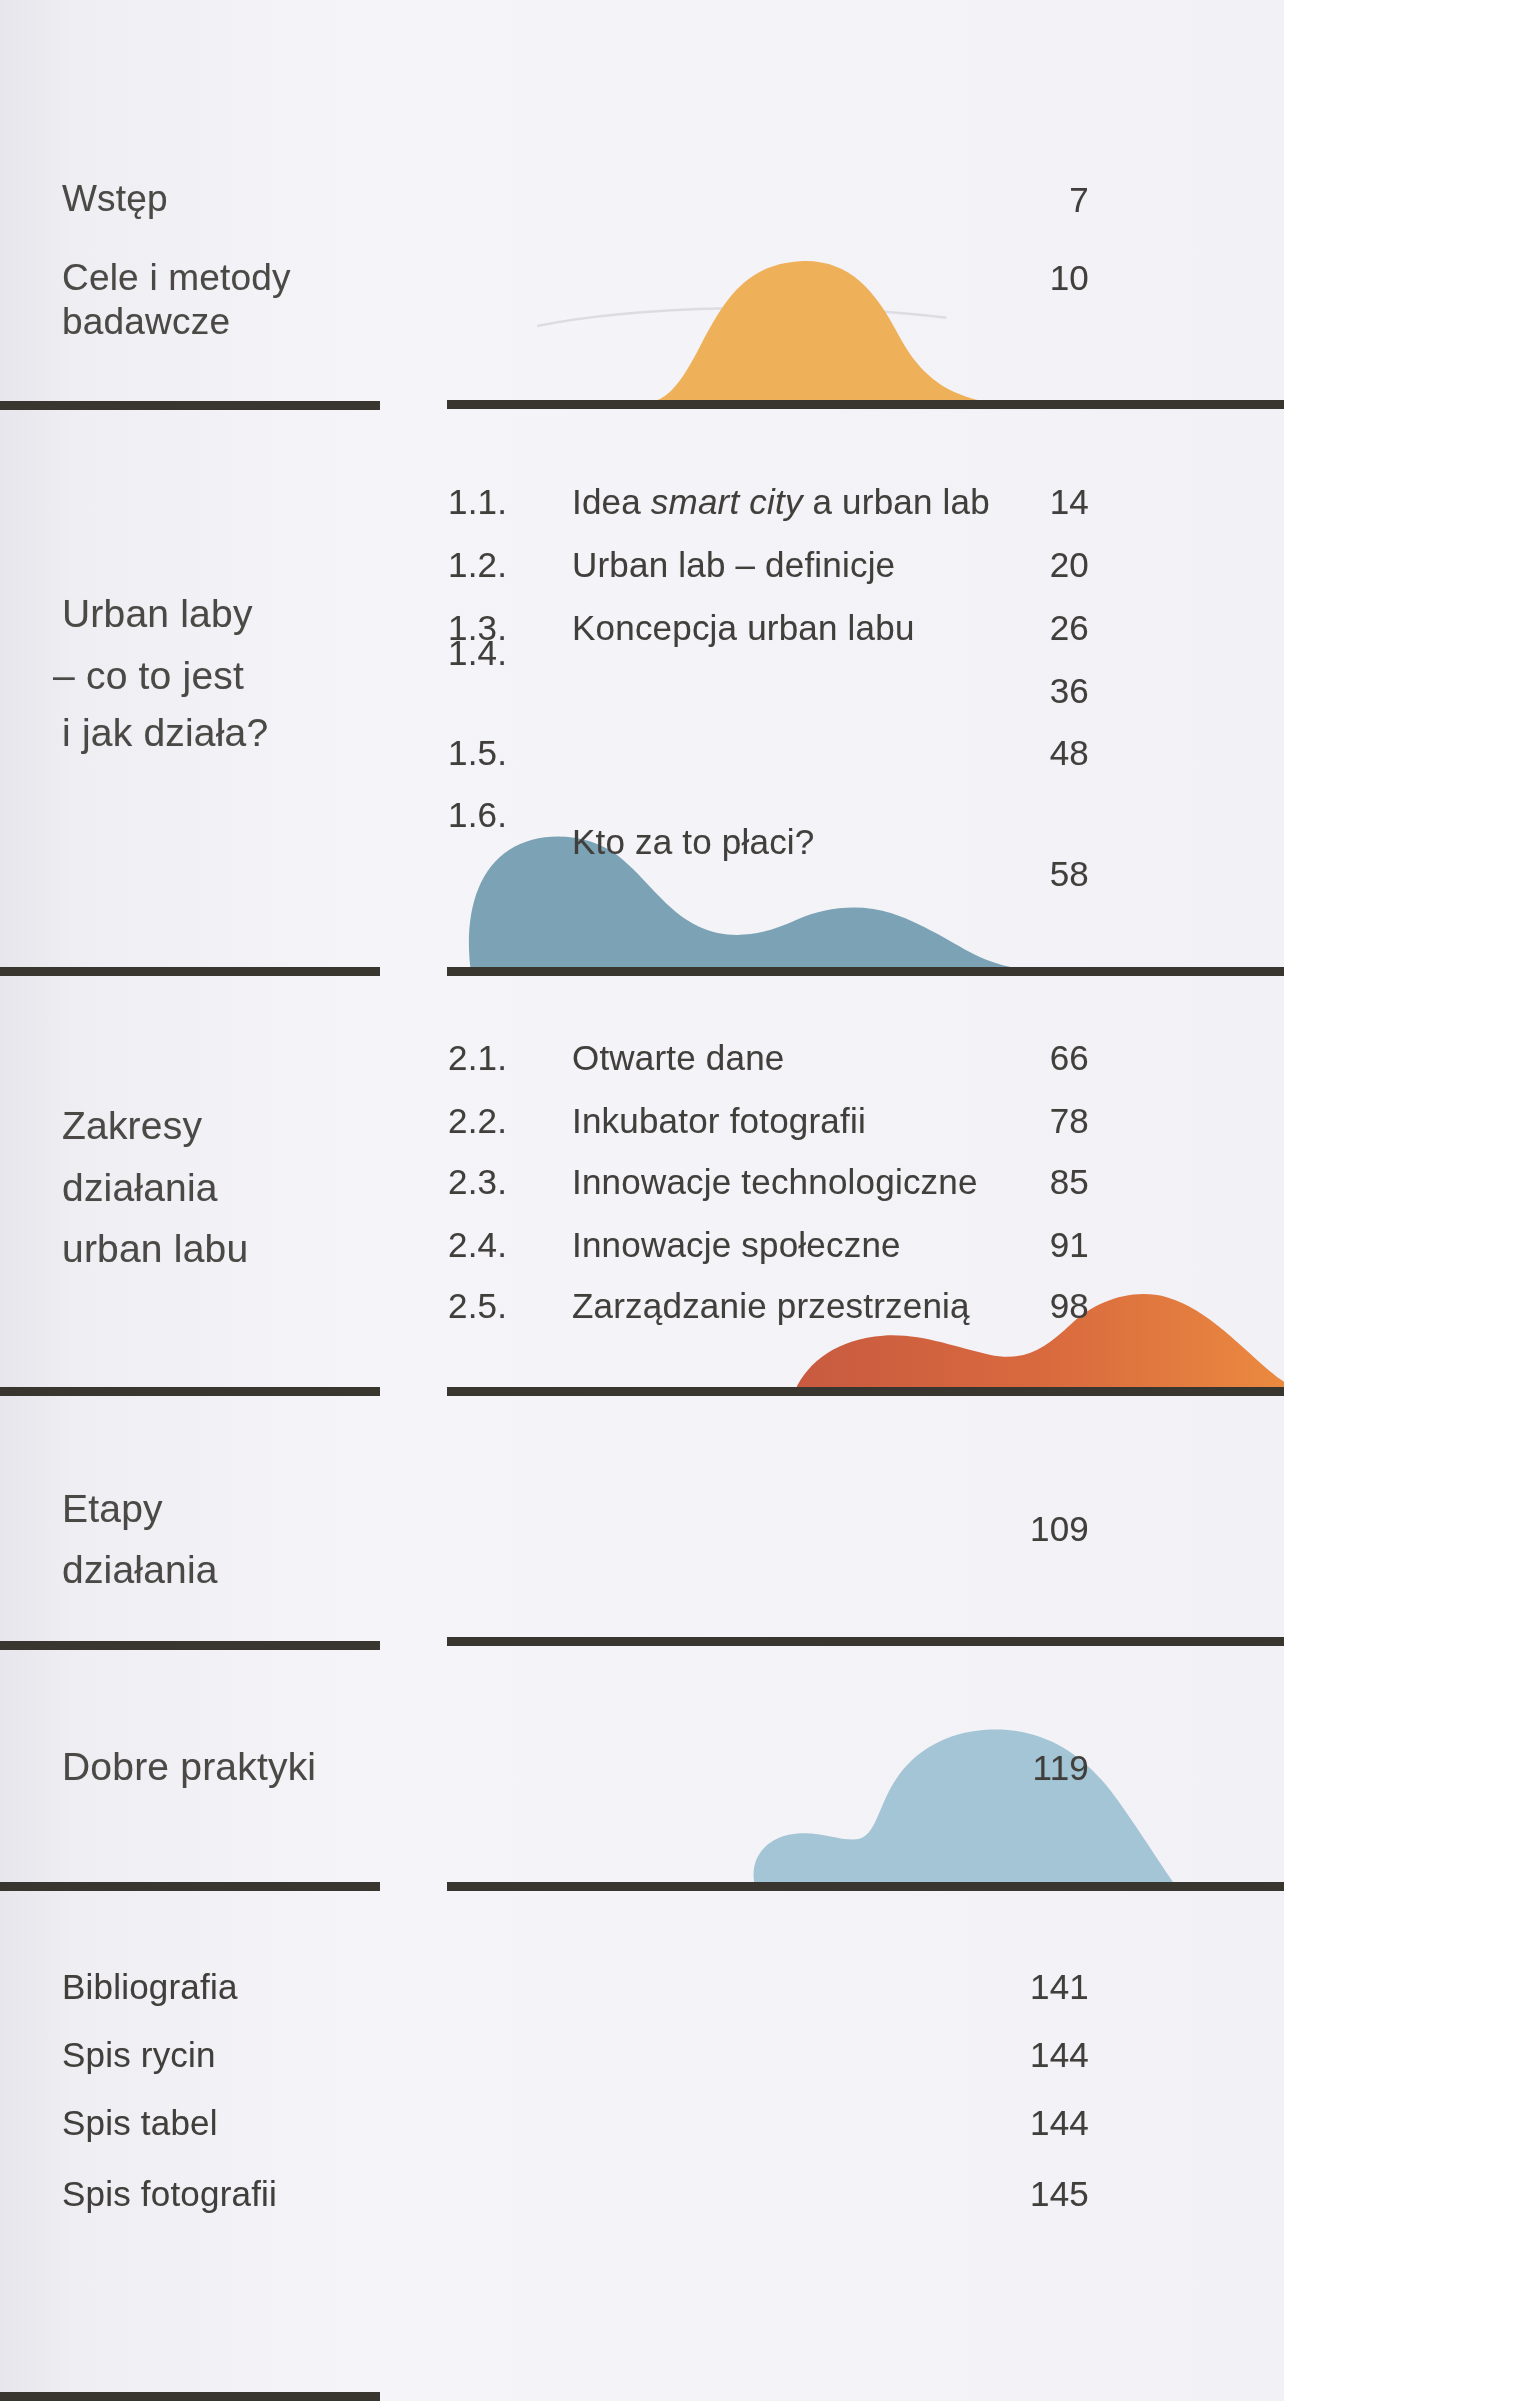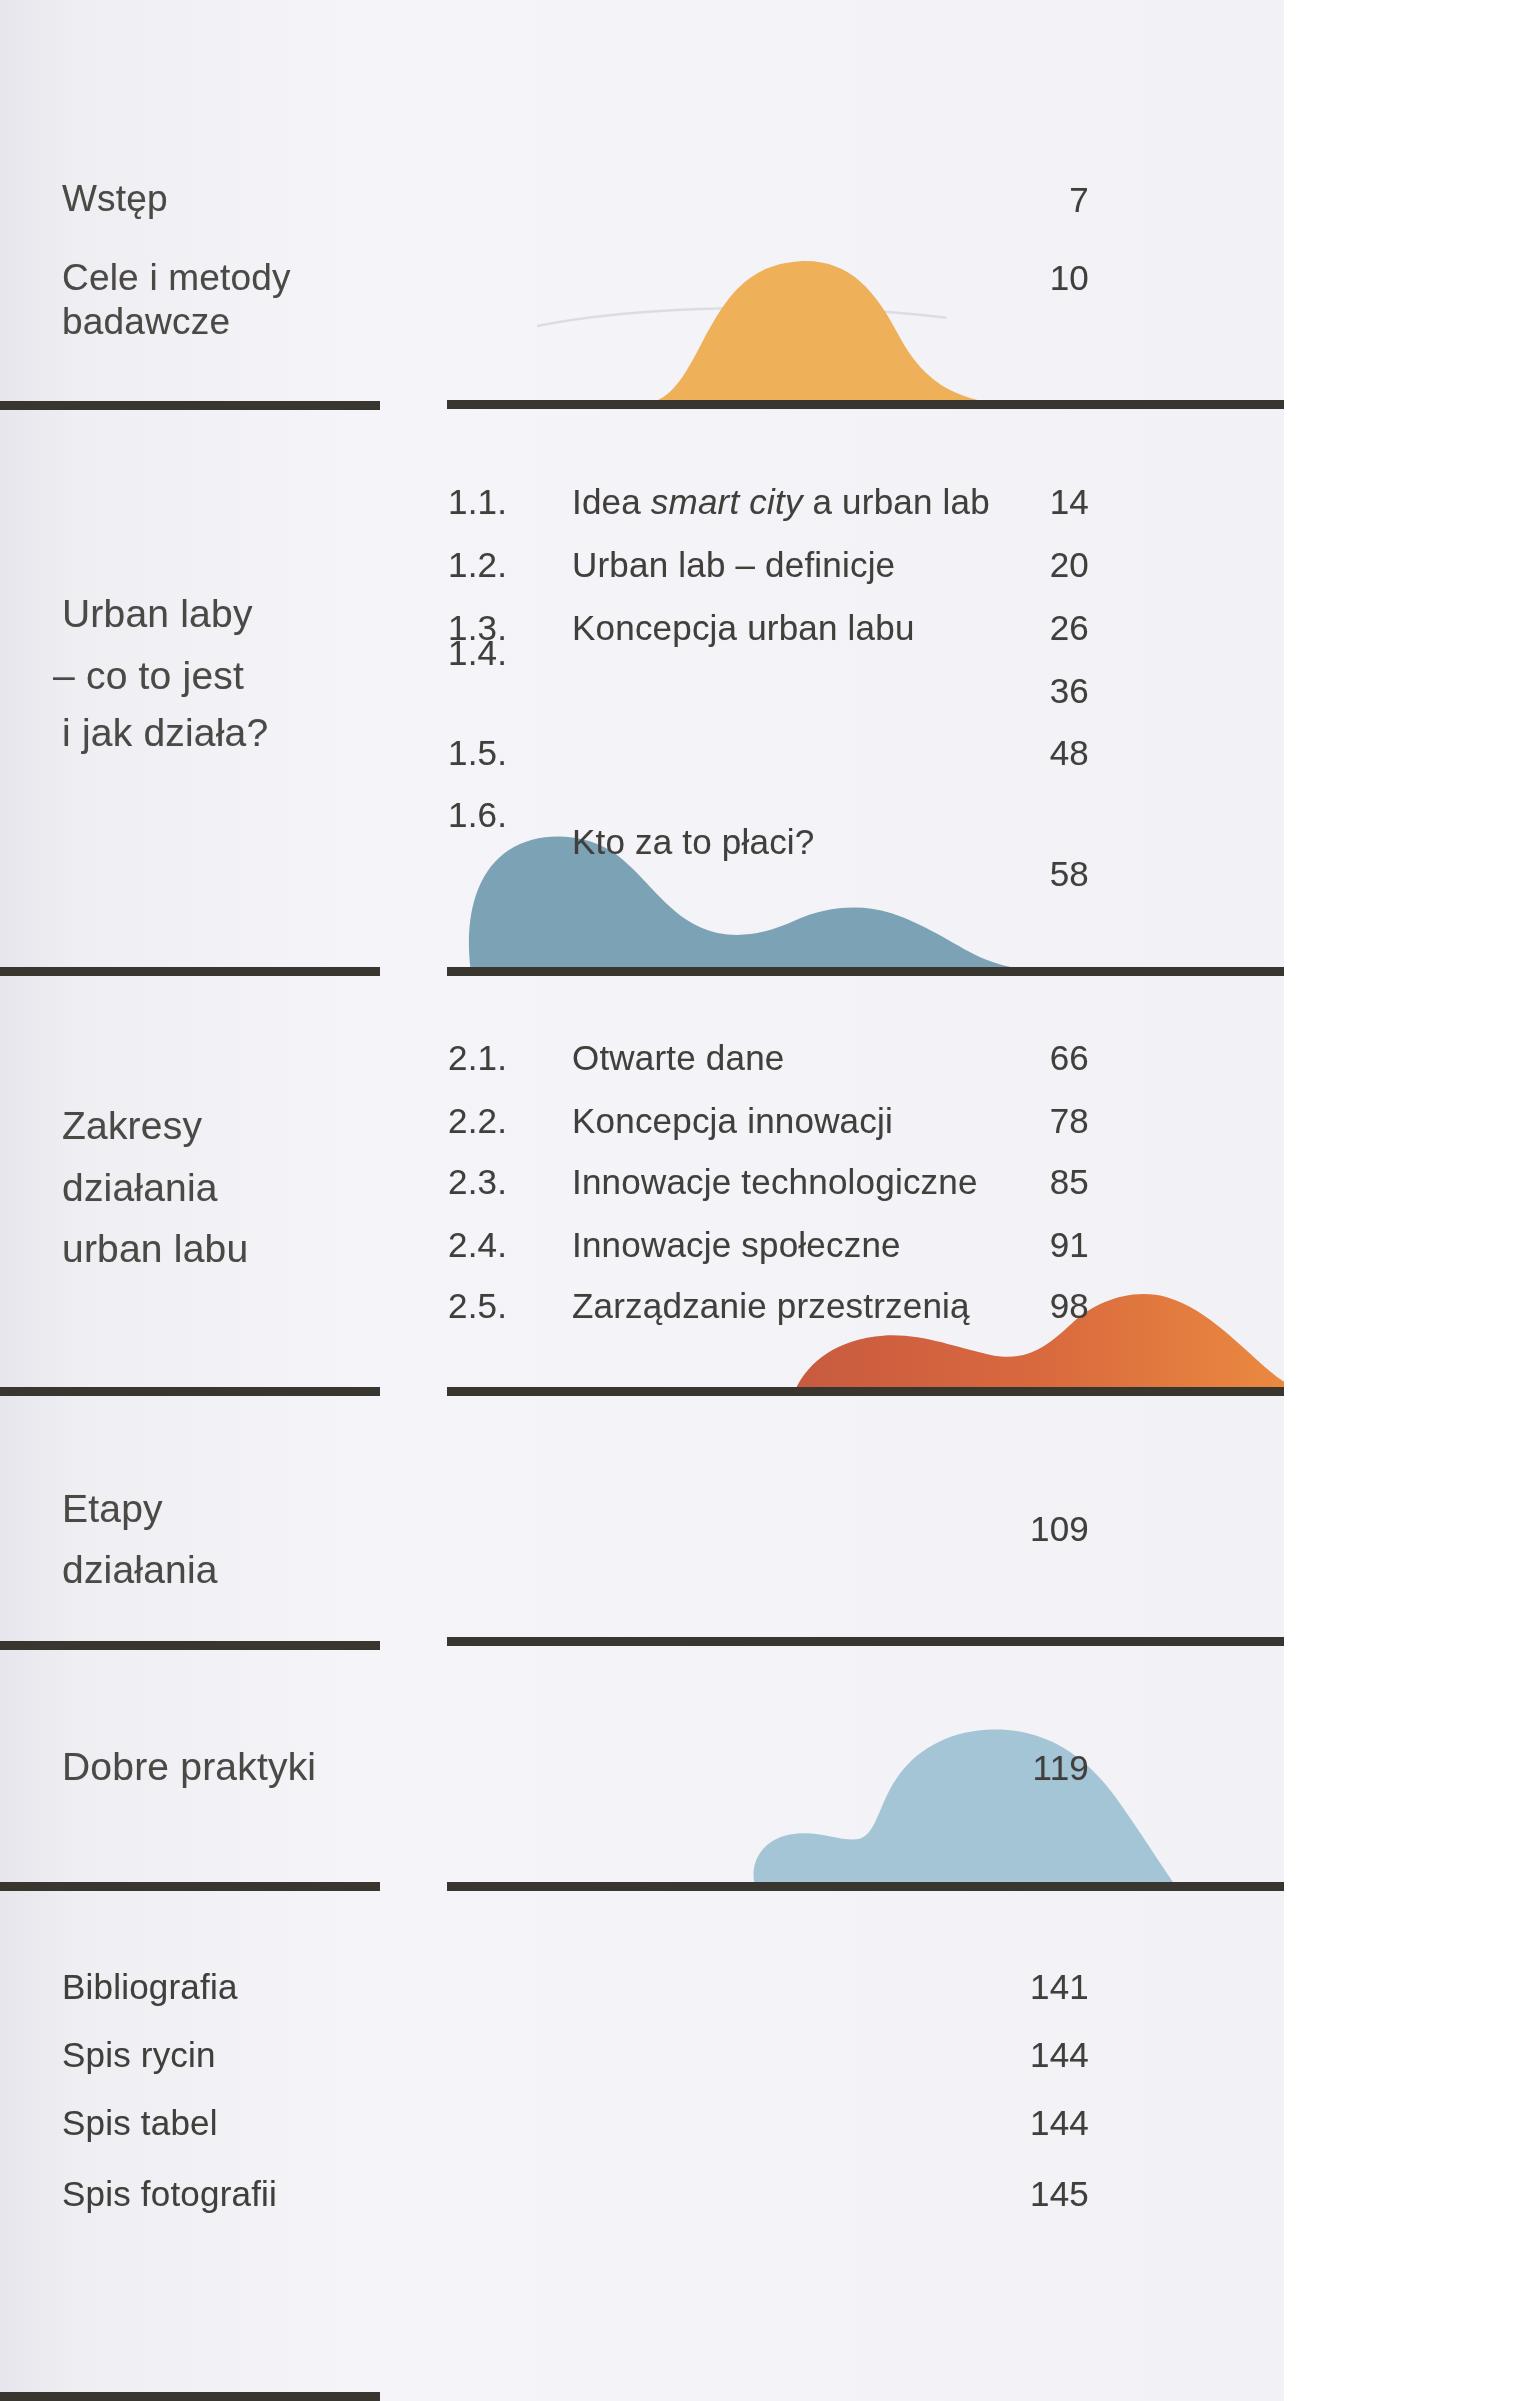--- a/index.html
+++ b/index.html
@@ -127,21 +127,21 @@
 
     <div class="txt h lft" style="top:1106px">Zakresy</div>
     <div class="txt h lft" style="top:1168px">działania</div>
     <div class="txt h lft" style="top:1229px">urban labu</div>
 
     <div class="txt it num" style="top:1040px">2.1.</div>
     <div class="txt it lbl" style="top:1040px">Otwarte dane</div>
     <div class="txt it pg" style="top:1040px">66</div>
 
     <div class="txt it num" style="top:1103px">2.2.</div>
-    <div class="txt it lbl" style="top:1103px">Koncepcja innowacji</div>
+    <div class="txt it lbl" style="top:1103px">Inkubator fotografii</div>
     <div class="txt it pg" style="top:1103px">78</div>
 
     <div class="txt it num" style="top:1164px">2.3.</div>
     <div class="txt it lbl" style="top:1164px">Innowacje technologiczne</div>
     <div class="txt it pg" style="top:1164px">85</div>
 
     <div class="txt it num" style="top:1227px">2.4.</div>
     <div class="txt it lbl" style="top:1227px">Innowacje społeczne</div>
     <div class="txt it pg" style="top:1227px">91</div>
 

